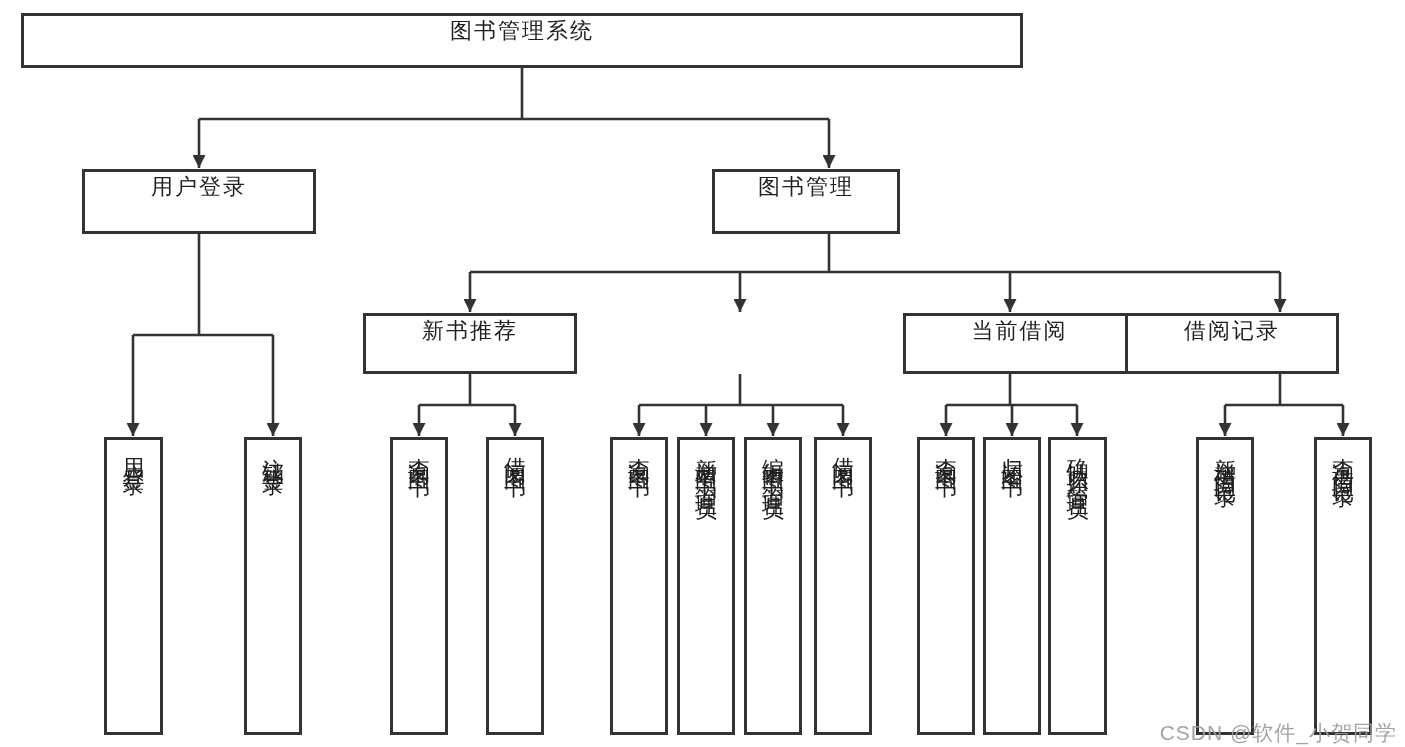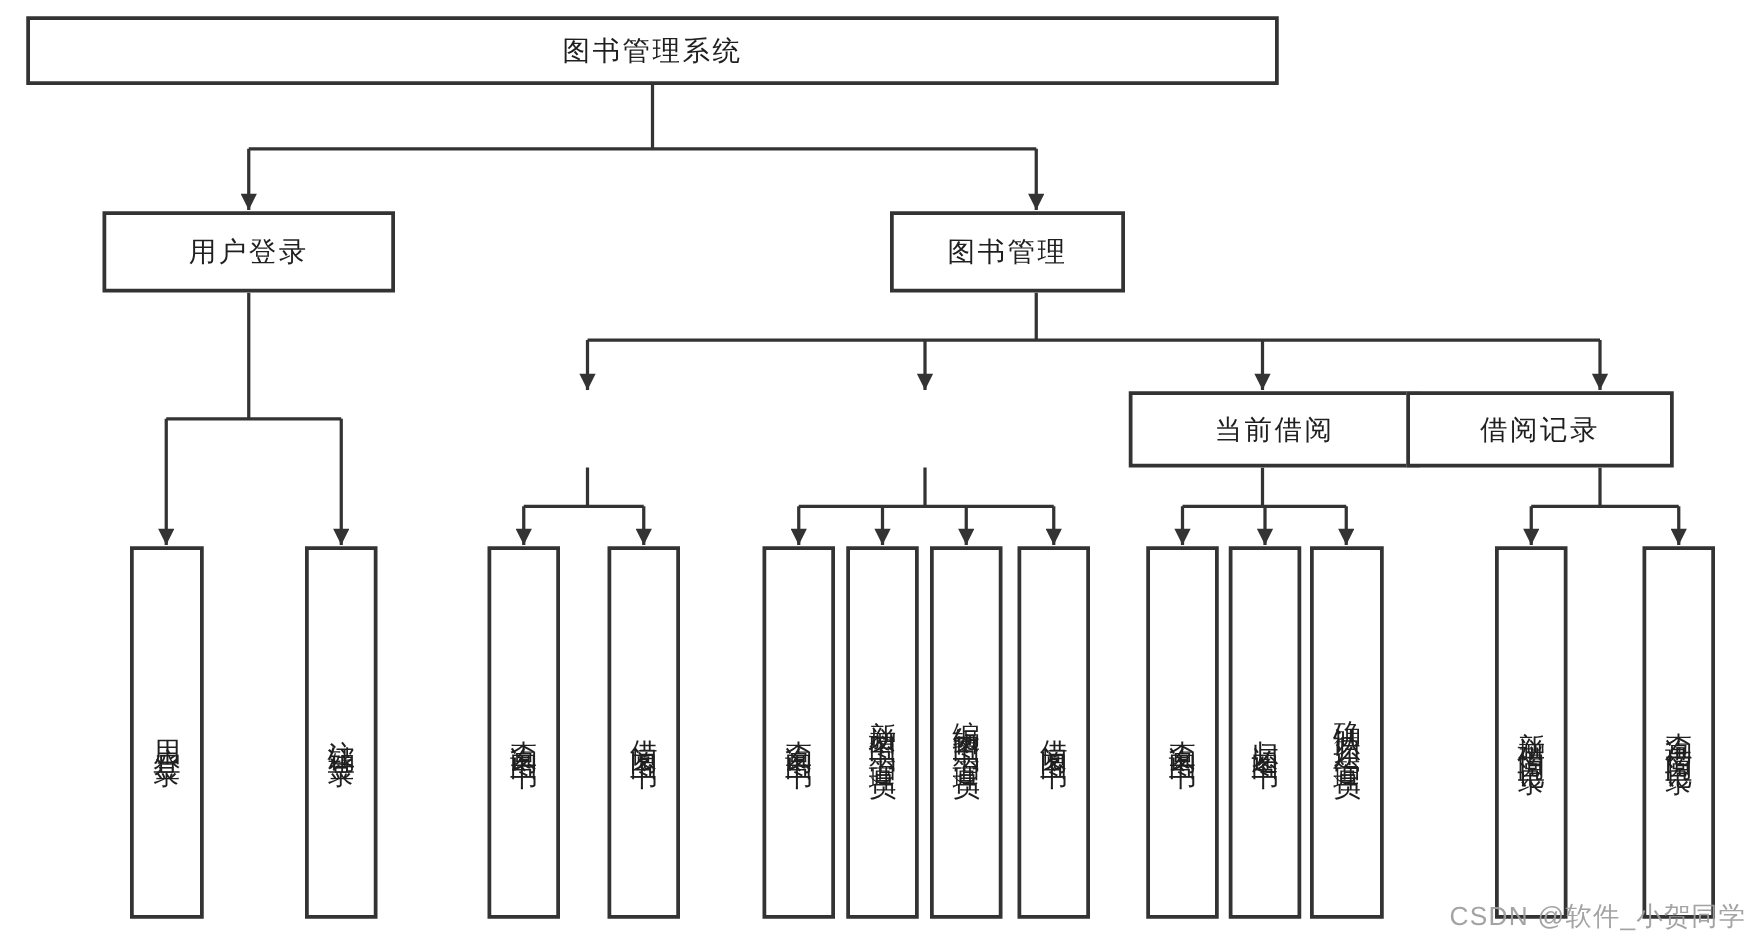--- a/index.html
+++ b/index.html
@@ -21,21 +21,20 @@
     stroke-width: 2.6;
     fill: none;
   }
   #connectors path.arr { marker-end: url(#arrowhead); }
   .box {
     position: absolute;
     box-sizing: border-box;
     background: #ffffff;
     border: 3px solid #333333;
     display: flex;
-    align-items: center;
     justify-content: center;
     color: #1f1f1f;
     z-index: 1;
   }
   .h-box { font-size: 22px; letter-spacing: 2px; }
   .v-box { font-size: 22px; }
   .v-box .vtext {
     writing-mode: vertical-rl;
     text-orientation: mixed;
     letter-spacing: 6px;
@@ -109,20 +108,23 @@
     <span>图书管理系统</span>
   </div>
 
   <div class="box h-box" style="left:82px; top:169px; width:234px; height:65px">
     <span>用户登录</span>
   </div>
   <div class="box h-box" style="left:712px; top:169px; width:188px; height:65px">
     <span>图书管理</span>
   </div>
 
+  <div class="box h-box" style="left:363px; top:313px; width:214px; height:61px">
+    <span>新书推荐</span>
+  </div>
   <div class="box h-box" style="left:903px; top:313px; width:233px; height:61px">
     <span>当前借阅</span>
   </div>
   <div class="box h-box" style="left:1125px; top:313px; width:214px; height:61px">
     <span>借阅记录</span>
   </div>
 
   <div class="box v-box" style="left:104px; top:437px; width:59px; height:298px">
     <span class="vtext">用户登录</span>
   </div>

